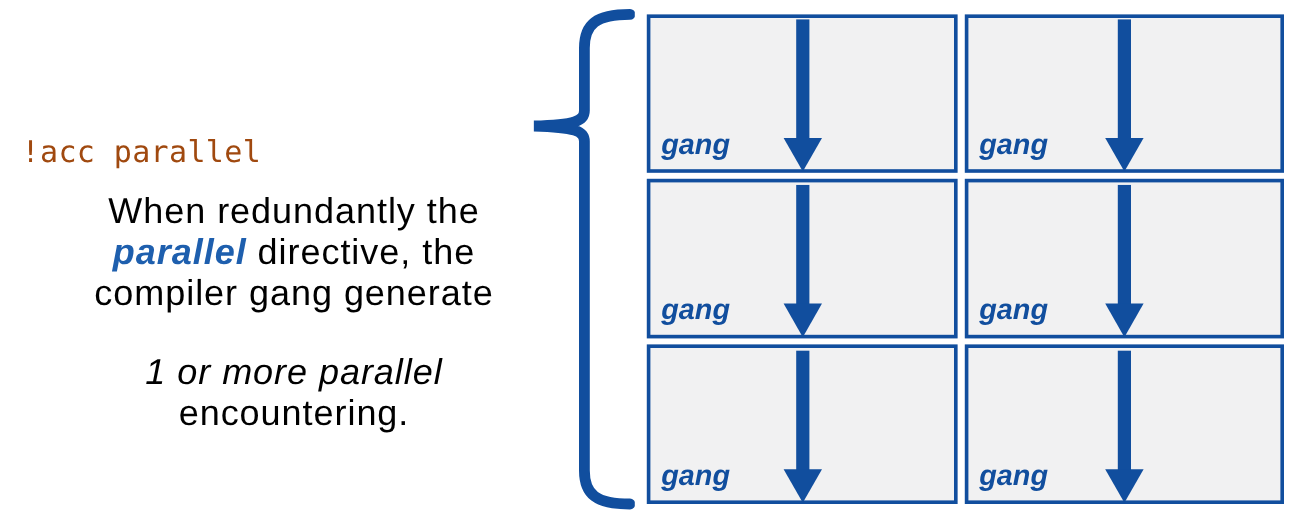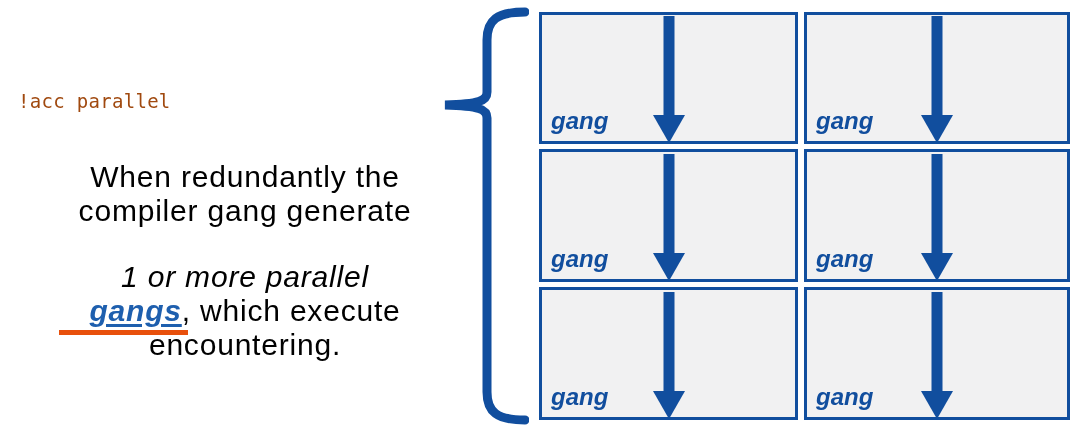--- a/index.html
+++ b/index.html
@@ -9,23 +9,23 @@
     height: 432px;
     background: #ffffff;
     overflow: hidden;
     font-family: "Liberation Sans", sans-serif;
   }
 
   
   .code-label {
     position: absolute;
     left: 18px;
-    top: 90px;
+    top: 112px;
     font-family: "DejaVu Sans Mono", monospace;
-    font-size: 19px;
+    font-size: 25px;
     letter-spacing: 0.3px;
     color: var(--code-brown);
     white-space: pre;
   }
   .explanation {
     position: absolute;
     left: 45px;
     top: 160px;
     width: 400px;
     text-align: center;
@@ -105,23 +105,23 @@
 </style>
 </head>
 <body>
 
 <div class="canvas">
 
   <div class="code-label">!acc parallel</div>
 
   <div class="explanation">
     <div><span>When redundantly the</span></div>
+    <div><span class="kw">parallel</span><span> directive, the</span></div>
     <div><span>compiler gang generate</span></div>
     <div class="em-line"><span>1 or more parallel</span></div>
-    <div><span class="kw gangs-wrap"><span>gangs</span><span class="orange-bar"></span></span><span>, which execute</span></div>
     <div><span>encountering.</span></div>
   </div>
 
   <svg class="brace" viewBox="0 0 92 420" aria-hidden="true">
     <path d="M 88 6 C 60 6 50 14 50 34 L 50 86 C 50 95 42 98 8 99 C 42 100 50 103 50 112 L 50 386 C 50 406 60 414 88 414"></path>
   </svg>
 
   <div class="gang-grid">
 
     <div class="gang-box b0">

